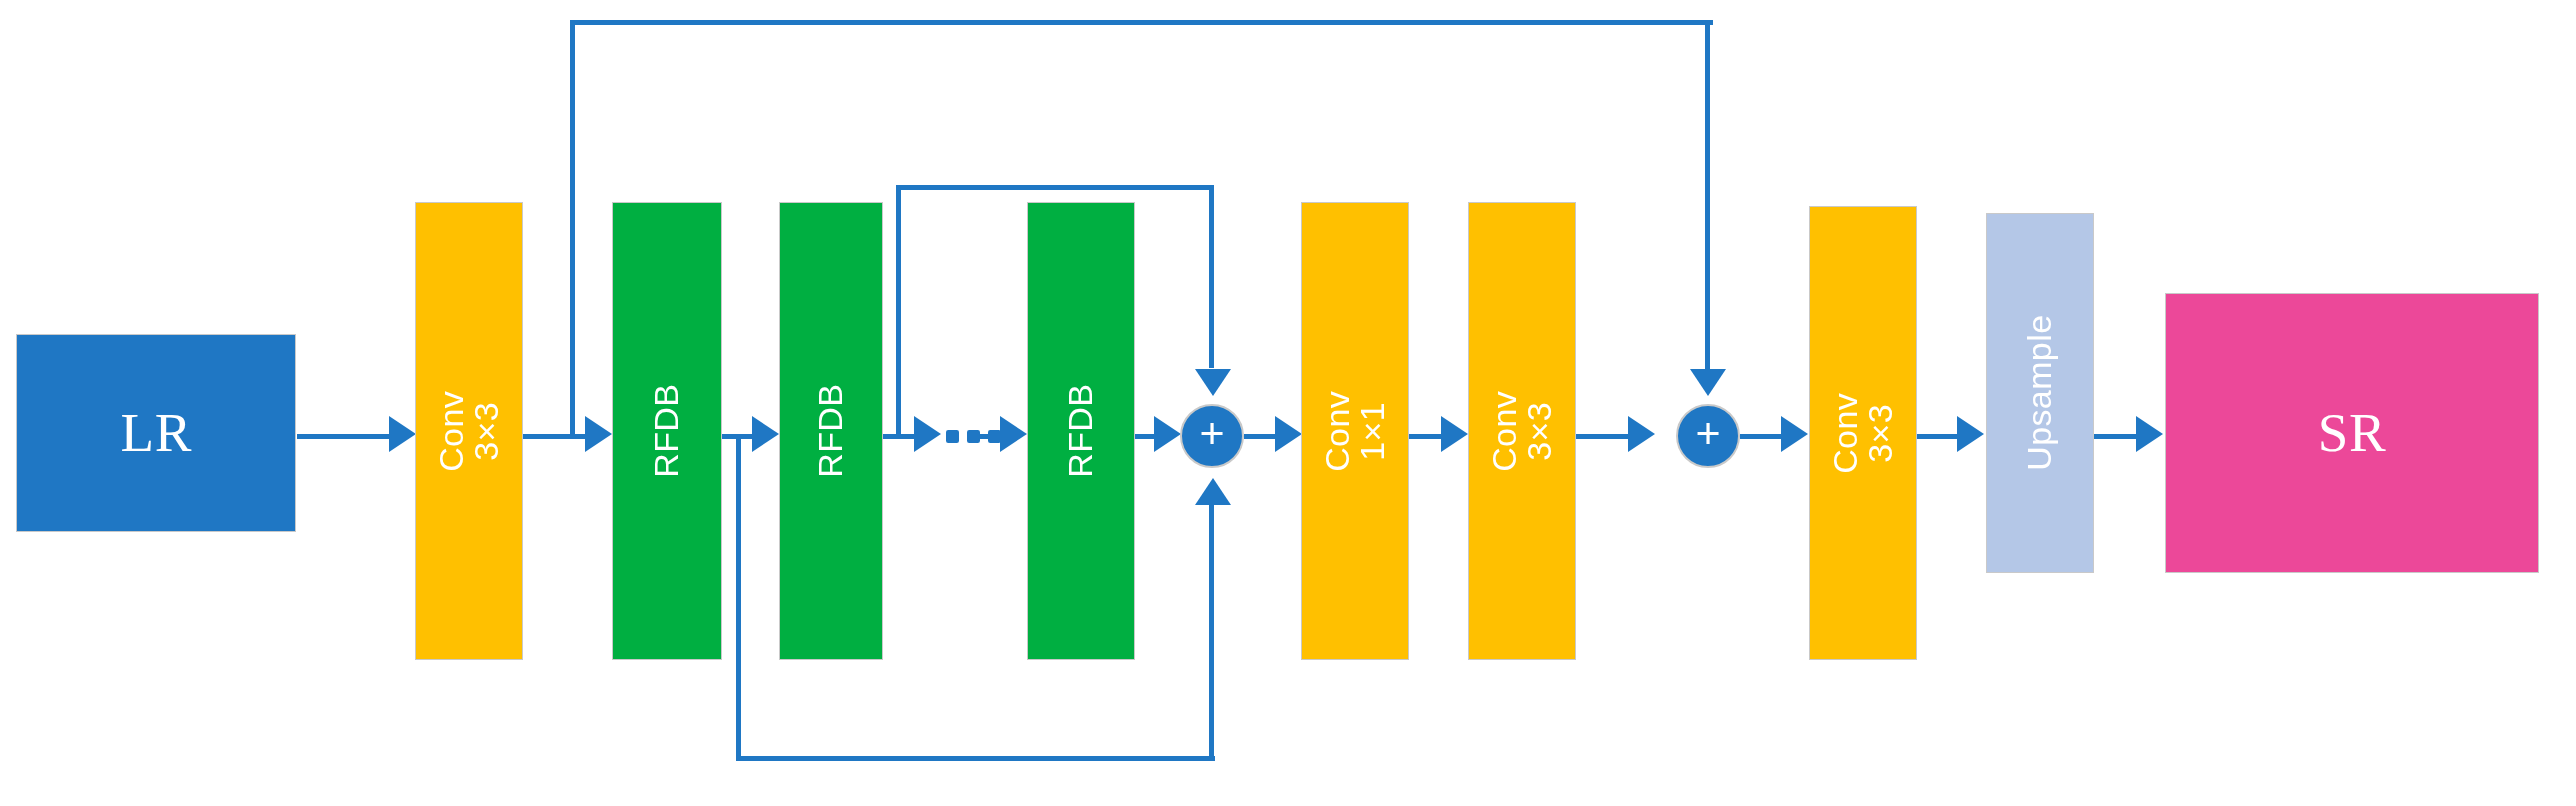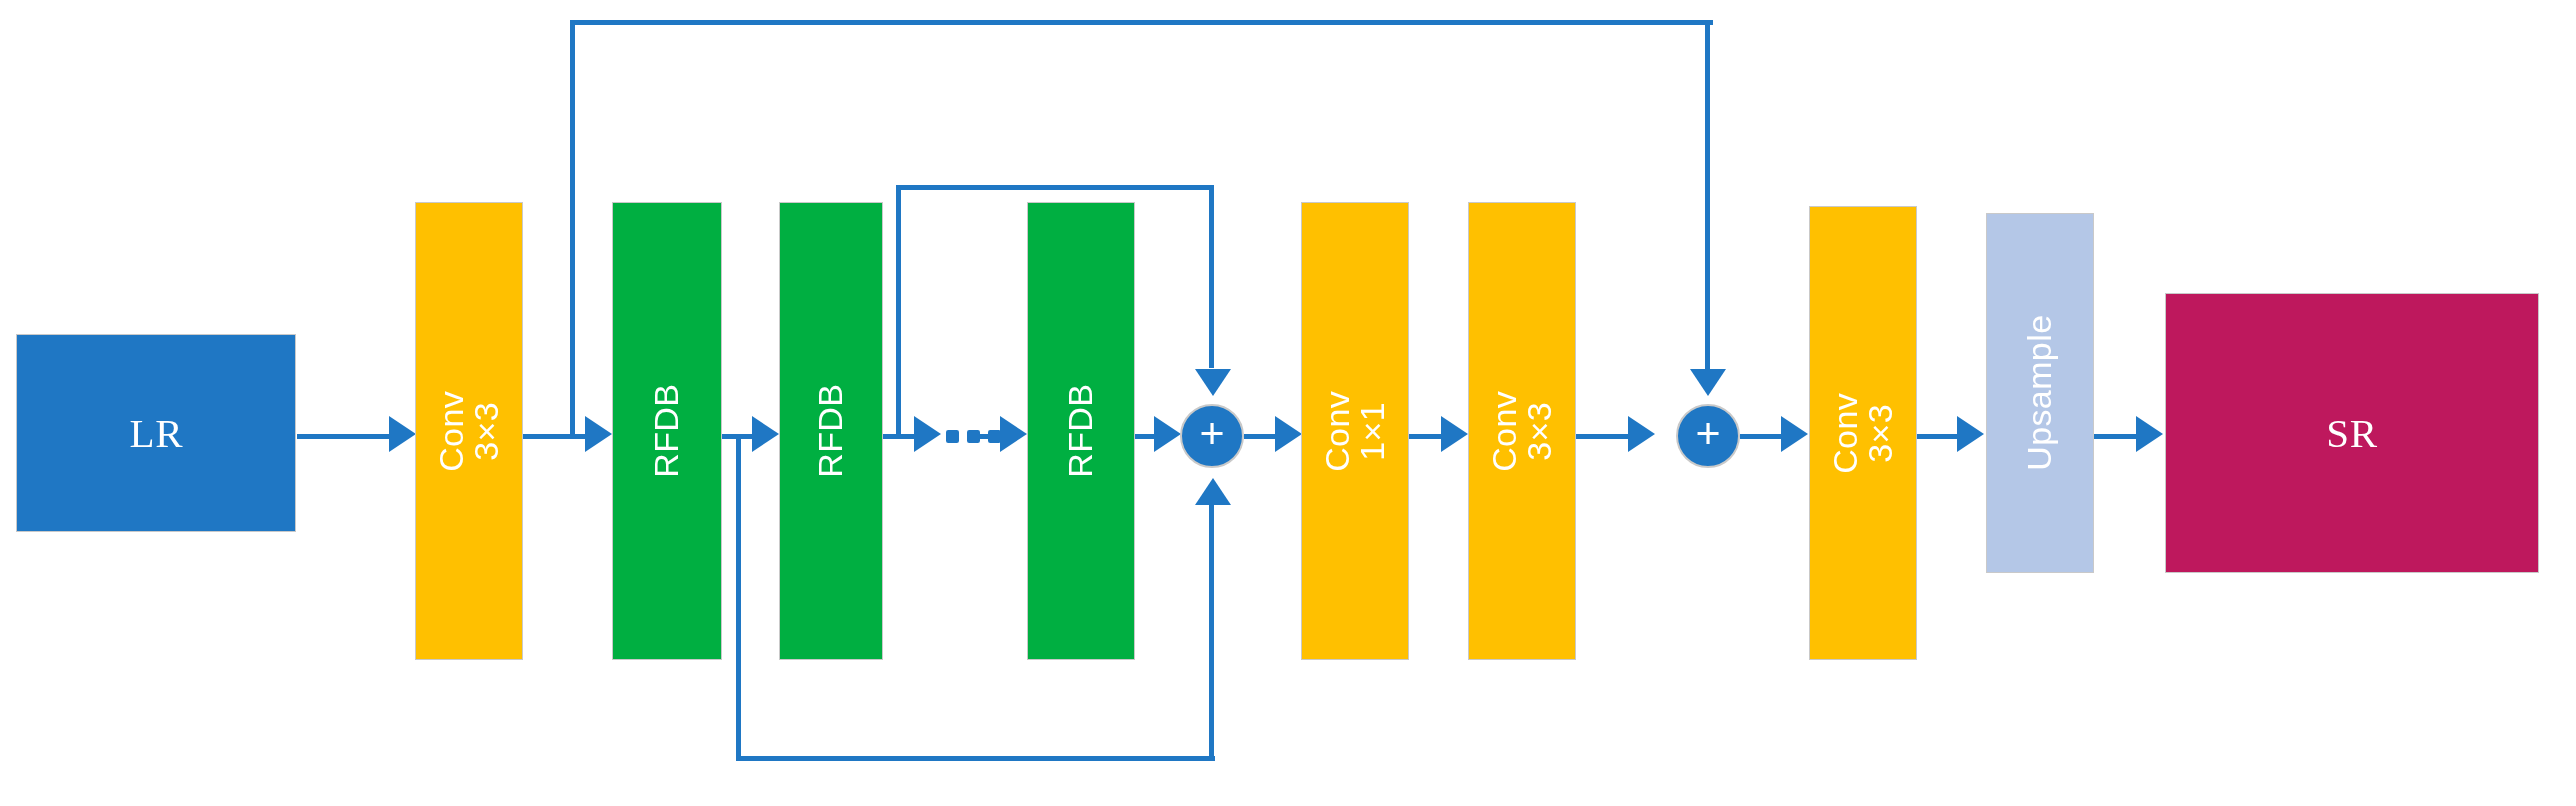--- a/index.html
+++ b/index.html
@@ -33,21 +33,21 @@
   .vlabel .lbl{
     transform:rotate(-90deg);
     transform-origin:center center;
     font-size:34px;
     font-family:"Liberation Sans",sans-serif;
     font-weight:400;
   }
   
   .iolabel .lbl{
     font-family:"Liberation Serif",serif;
-    font-size:41px;
+    font-size:55px;
     font-weight:400;
     letter-spacing:0.7px;
   }
   
   .sumnode{
     position:absolute;
     box-sizing:border-box;
     border:2.2px solid #c9c9c9;
     border-radius:50%;
     display:flex;
@@ -187,21 +187,21 @@
 
   <div class="blk vlabel" style="left:1809px;top:206px;width:108px;height:454px;background:#FFC000;">
     <span class="lbl">Conv
 3×3</span>
   </div>
 
   <div class="blk vlabel" style="left:1986px;top:213px;width:108px;height:360px;background:#B4C7E7;">
     <span class="lbl">Upsample</span>
   </div>
 
-  <div class="blk iolabel" style="left:2165px;top:293px;width:374px;height:280px;background:#be185d;">
+  <div class="blk iolabel" style="left:2165px;top:293px;width:374px;height:280px;background:#ec4899;">
     <span class="lbl">SR</span>
   </div>
 
   <div class="sumnode" style="left:1180px;top:404px;width:64px;height:64px;background:#1F77C4;">
     <span class="plus">+</span>
   </div>
 
   <div class="sumnode" style="left:1676px;top:404px;width:64px;height:64px;background:#1F77C4;">
     <span class="plus">+</span>
   </div>

